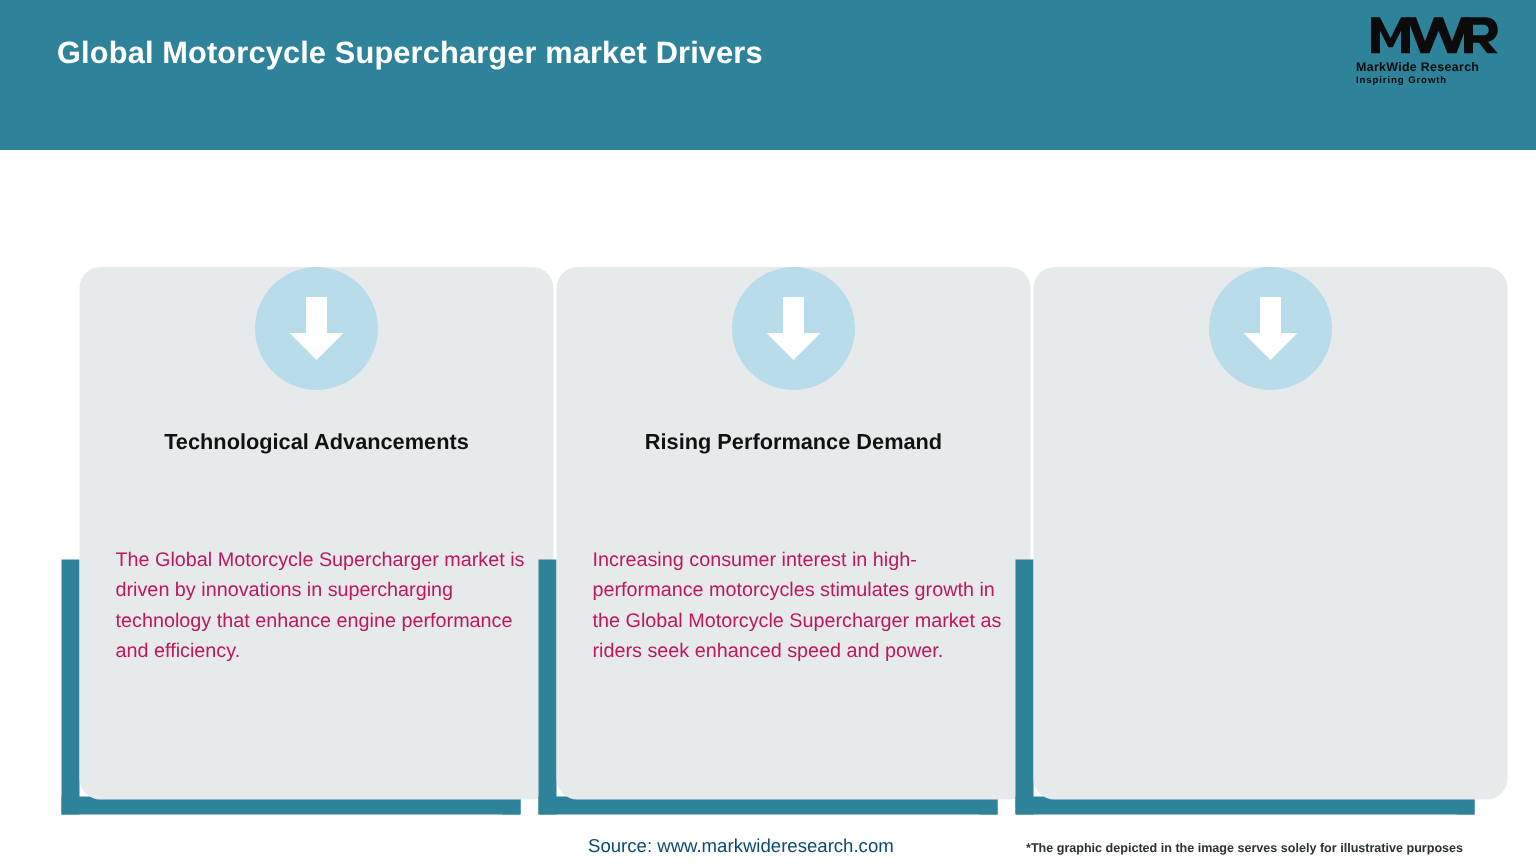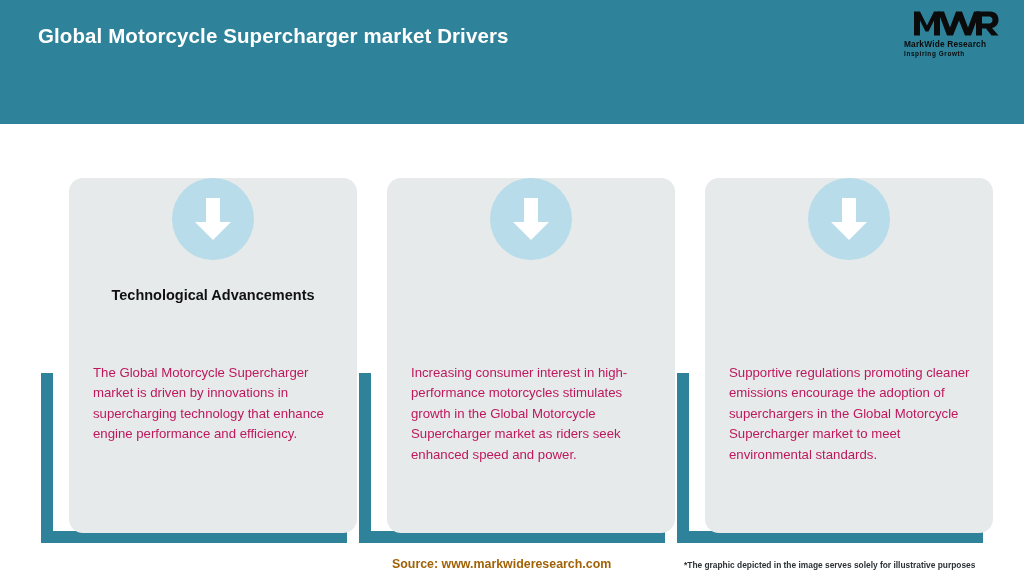--- a/index.html
+++ b/index.html
@@ -14,21 +14,21 @@
     overflow: hidden;
     position: relative;
   }
 
   
   #header {
     position: absolute;
     left: 0;
     top: 0;
     width: 1024px;
-    height: 124px;
+    height: 100px;
     background: #2e8299;
   }
   #header-title {
     position: absolute;
     left: 38px;
     top: 24px;
     font-size: 20.5px;
     font-weight: bold;
     color: #ffffff;
     letter-spacing: 0.1px;
@@ -88,26 +88,25 @@
     border-left: 12px solid #2e8299;
     border-right: 12px solid #2e8299;
     border-bottom: 12px solid #2e8299;
     box-sizing: border-box;
   }
 
   .card {
     position: absolute;
     left: 12px;
     top: 38px;
-    width: 288px;
+    width: 316px;
     height: 355px;
     background: #e6eaeb;
     border-radius: 14px;
     box-sizing: border-box;
-    margin-left: 16px;
   }
 
   .icon-circle {
     position: absolute;
     left: 50%;
     top: 0;
     transform: translateX(-50%);
     width: 82px;
     height: 82px;
     border-radius: 50%;
@@ -140,22 +139,22 @@
     line-height: 1.55;
     text-align: left;
   }
 
   
   #source-note {
     position: absolute;
     left: 392px;
     top: 557px;
     font-size: 12.4px;
-    font-weight: bold;
-    color: #a16207;
+    font-weight: normal;
+    color: #0c4a6e;
     white-space: nowrap;
   }
   #disclaimer-note {
     position: absolute;
     left: 684px;
     top: 560px;
     font-size: 8.4px;
     color: #2b3135;
     white-space: nowrap;
     font-weight: bold;
@@ -197,30 +196,30 @@
 </div>
 
 <div class="card-group g1">
   <div class="bracket"></div>
   <div class="card">
     <div class="icon-circle">
       <svg width="40" height="46" viewBox="0 0 40 46" xmlns="http://www.w3.org/2000/svg">
         <polygon points="13,2 27,2 27,26 38,26 20,44 2,26 13,26" fill="#ffffff"></polygon>
       </svg>
     </div>
+    <div class="card-title">Rising Performance Demand</div>
     <div class="card-body">Increasing consumer interest in high-performance motorcycles stimulates growth in the Global Motorcycle Supercharger market as riders seek enhanced speed and power.</div>
   </div>
 </div>
 
 <div class="card-group g2">
   <div class="bracket"></div>
   <div class="card">
     <div class="icon-circle">
       <svg width="40" height="46" viewBox="0 0 40 46" xmlns="http://www.w3.org/2000/svg">
         <polygon points="13,2 27,2 27,26 38,26 20,44 2,26 13,26" fill="#ffffff"></polygon>
       </svg>
     </div>
-    <div class="card-body">Supportive regulations promoting cleaner emissions encourage the adoption of superchargers in the Global Motorcycle Supercharger market to meet environmental standards.</div>
   </div>
 </div>
 
 <div id="source-note">Source: www.markwideresearch.com</div>
 <div id="disclaimer-note">*The graphic depicted in the image serves solely for illustrative purposes</div>
 
 </body></html>

